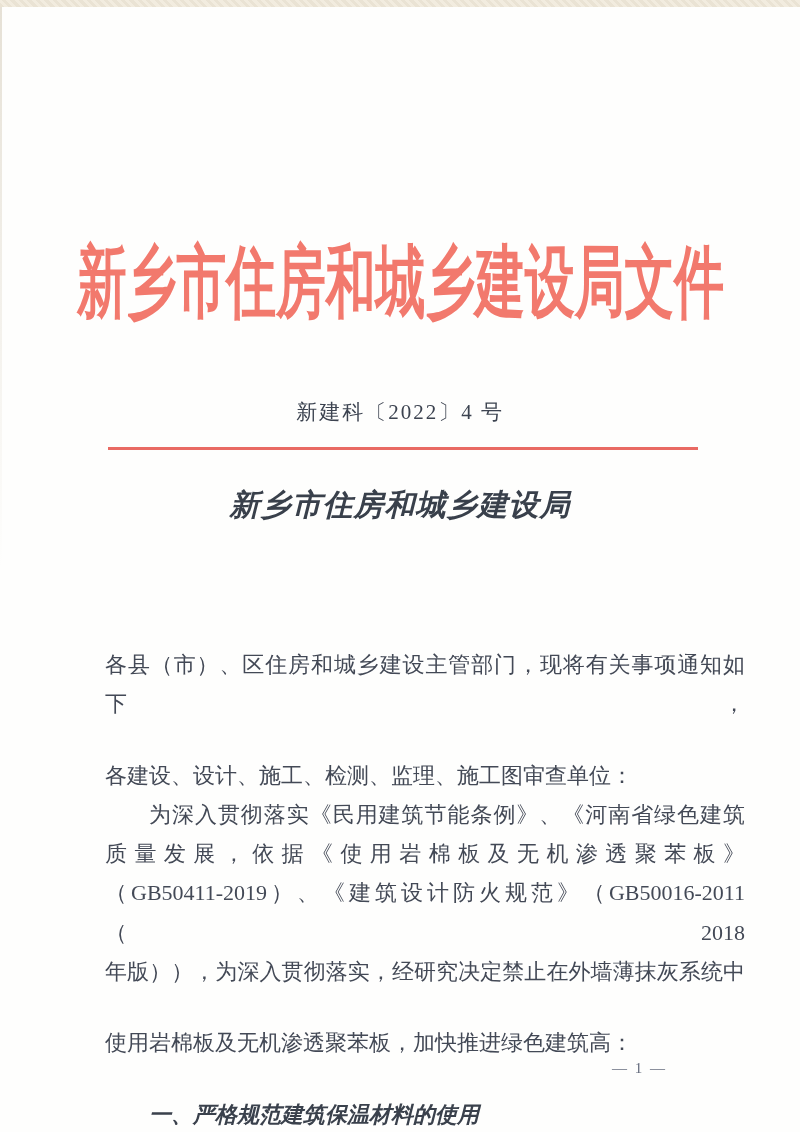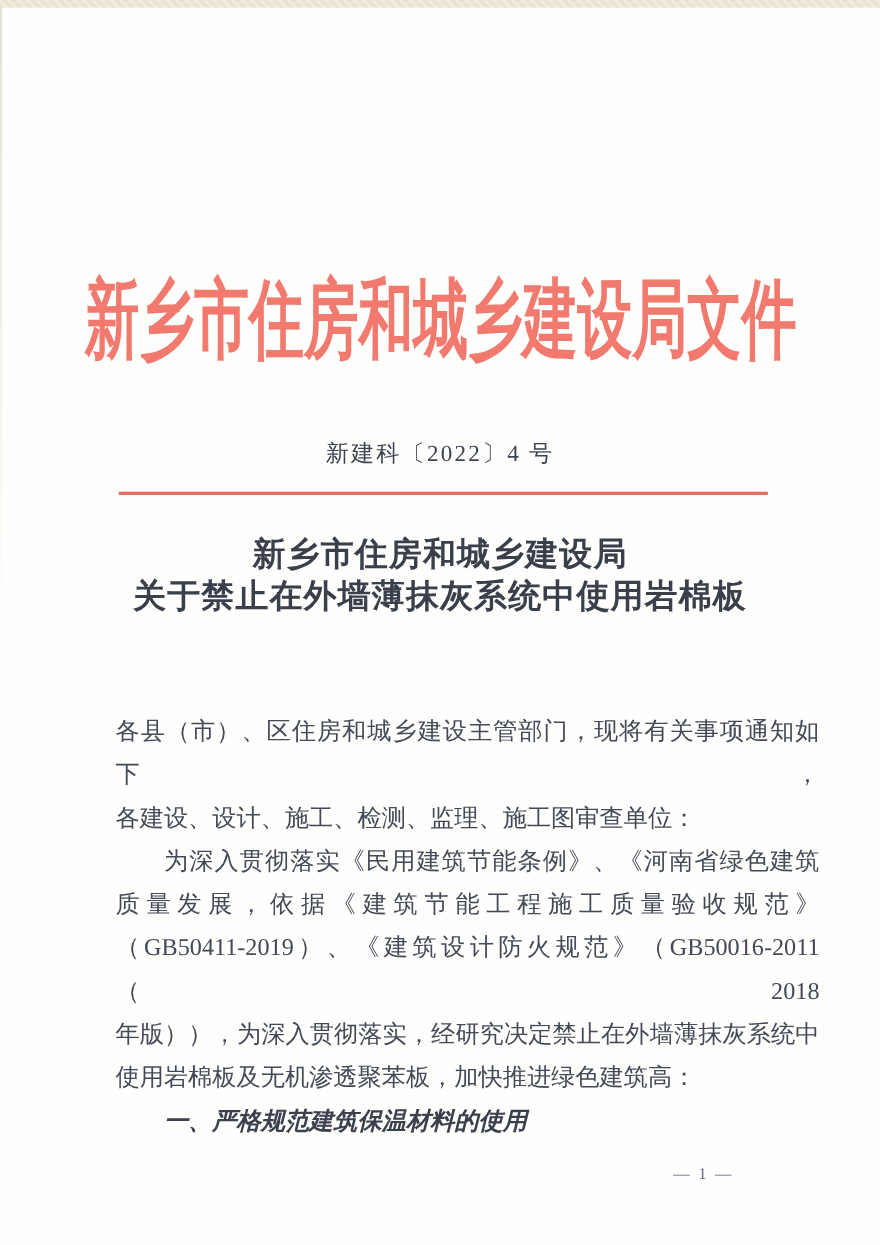--- a/index.html
+++ b/index.html
@@ -29,21 +29,20 @@
     width: 2px; height: 560px;
     background: linear-gradient(180deg, #e6e1d6, rgba(230,225,214,0));
   }
   
   .letterhead {
     position: absolute;
     top: 243px; left: 0; right: 0;
     height: 96px;
     display: flex;
     justify-content: center;
-    align-items: center;
   }
   .letterhead-text {
     font-size: 79px;
     line-height: 1;
     font-weight: bold;
     color: #f2796d;
     white-space: nowrap;
     transform: scaleX(0.63);
     transform-origin: center;
     letter-spacing: 0;
@@ -64,36 +63,38 @@
   }
   .notice-title {
     position: absolute;
     top: 486px; left: 0; right: 0;
     text-align: center;
     font-size: 30px;
     font-weight: bold;
     line-height: 38px;
     letter-spacing: 1px;
     color: #39404b;
+    font-style: italic;
   }
   .body-text {
     position: absolute;
     top: 645px; left: 105px;
     width: 640px;
     font-size: 22px;
     line-height: 39.3px;
     color: #434956;
   }
   .line {
     text-align: justify;
     text-align-last: justify;
   }
   .line.ragged {
     text-align: left;
     text-align-last: left;
+    margin-top: 32px;
   }
   .line.indent { text-indent: 44px; }
   .line.bold { font-weight: bold; color: #3a414c; font-style: italic; }
   .page-number {
     position: absolute;
     top: 1060px; left: 612px;
     font-size: 15px;
     letter-spacing: 2px;
     color: #646b7c;
     white-space: nowrap;
@@ -110,28 +111,27 @@
   <div class="letterhead">
     <div class="letterhead-text">新乡市住房和城乡建设局文件</div>
   </div>
 
   <div class="doc-number">新建科〔2022〕4 号</div>
 
   <div class="red-rule"></div>
 
   <div class="notice-title">
     <div>新乡市住房和城乡建设局</div>
-    <div>关于禁止在外墙薄抹灰系统中使用岩棉板</div>
   </div>
 
   <div class="body-text">
     <div class="line">各县（市）、区住房和城乡建设主管部门，现将有关事项通知如下，</div>
     <div class="line ragged">各建设、设计、施工、检测、监理、施工图审查单位：</div>
     <div class="line indent">为深入贯彻落实《民用建筑节能条例》、《河南省绿色建筑</div>
-    <div class="line">质量发展，依据《建筑节能工程施工质量验收规范》</div>
+    <div class="line">质量发展，依据《使用岩棉板及无机渗透聚苯板》</div>
     <div class="line">（GB50411-2019）、《建筑设计防火规范》（GB50016-2011（2018</div>
     <div class="line">年版）），为深入贯彻落实，经研究决定禁止在外墙薄抹灰系统中</div>
     <div class="line ragged">使用岩棉板及无机渗透聚苯板，加快推进绿色建筑高：</div>
     <div class="line ragged indent bold">一、严格规范建筑保温材料的使用</div>
   </div>
 
   <div class="page-number">— 1 —</div>
 
 </div>
 

